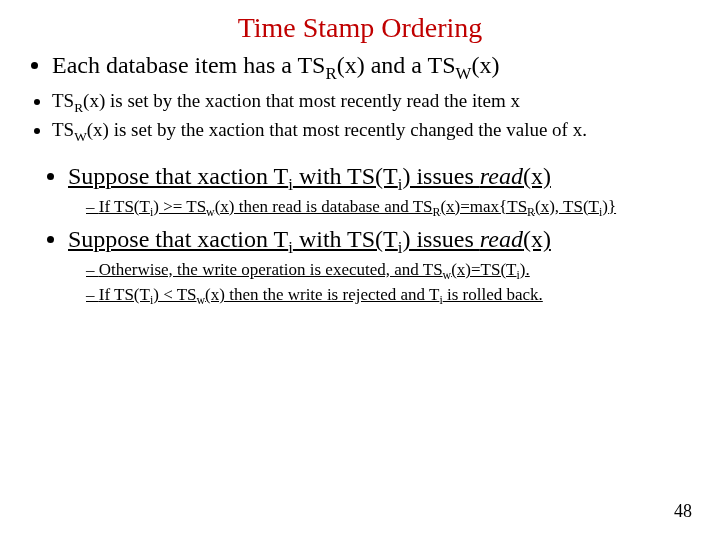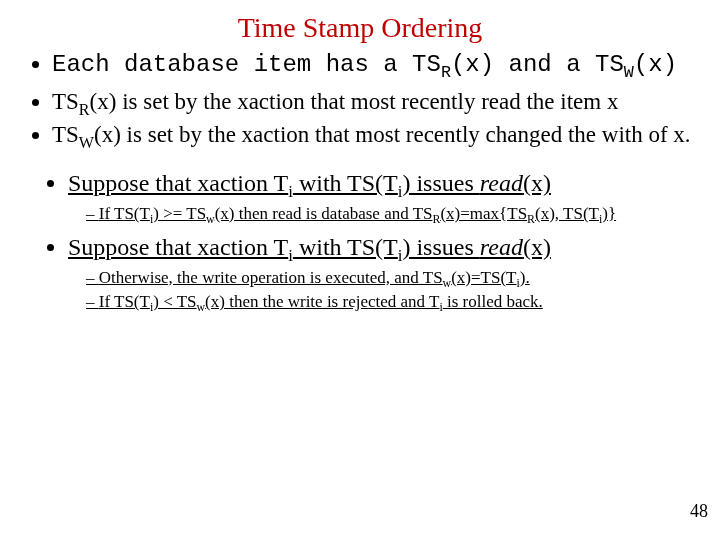--- a/index.html
+++ b/index.html
@@ -27,24 +27,23 @@
   }
   ul.top {
     margin: 0 0 10px 0;
     padding-left: 28px;
     list-style: disc;
   }
   ul.top > li.big {
     font-size: 24px;
     line-height: 1.25;
     margin-bottom: 4px;
-    font-family: Liberation Mono, monospace;
   }
   ul.top > li.med {
-    font-size: 23px;
+    font-size: 19px;
     line-height: 1.25;
     margin-bottom: 2px;
   }
   .subtitle {
     text-align: center;
     font-size: 26px;
     text-decoration: underline;
     margin: 24px 0 4px 0;
   }
   ul.algo {
@@ -70,42 +69,42 @@
     padding-left: 14px;
     margin-bottom: 2px;
   }
   ul.algo ul.dash > li::before {
     content: "– ";
   }
   .subscript { font-size: 0.7em; vertical-align: sub; }
   .italic { font-style: italic; }
   .pagenum {
     position: absolute;
-    right: 12px;
+    right: 28px;
     bottom: 18px;
     font-size: 18px;
   }
   
   ul.algo ul.dash > li.large-dash { font-size: 19px; }
 </style>
 </head>
 <body>
 <div class="slide">
 
 <div class="title">Time Stamp Ordering</div>
 
 <ul class="top">
   <li class="big">
     <span>Each database item has a TS</span><span class="subscript">R</span><span>(x) and a TS</span><span class="subscript">W</span><span>(x)</span>
   </li>
   <li class="med">
     <span>TS</span><span class="subscript">R</span><span>(x)  is set by the xaction that most recently read the item x</span>
   </li>
   <li class="med">
-    <span>TS</span><span class="subscript">W</span><span>(x) is set by the xaction that most recently changed the with of x.</span>
+    <span>TS</span><span class="subscript">W</span><span>(x) is set by the xaction that most recently changed the value of x.</span>
   </li>
 </ul>
 
 
 <ul class="algo">
   <li>
     <span>Suppose that xaction T</span><span class="subscript">i</span><span>  with TS(T</span><span class="subscript">i</span><span>) issues </span><span class="italic">read</span><span>(x)</span>
     <ul class="dash">
       <li>
         <span>If TS(T</span><span class="subscript">i</span><span>) &gt;= TS</span><span class="subscript">w</span><span>(x) then read is database and TS</span><span class="subscript">R</span><span>(x)=max{TS</span><span class="subscript">R</span><span>(x), TS(T</span><span class="subscript">i</span><span>)}</span>

